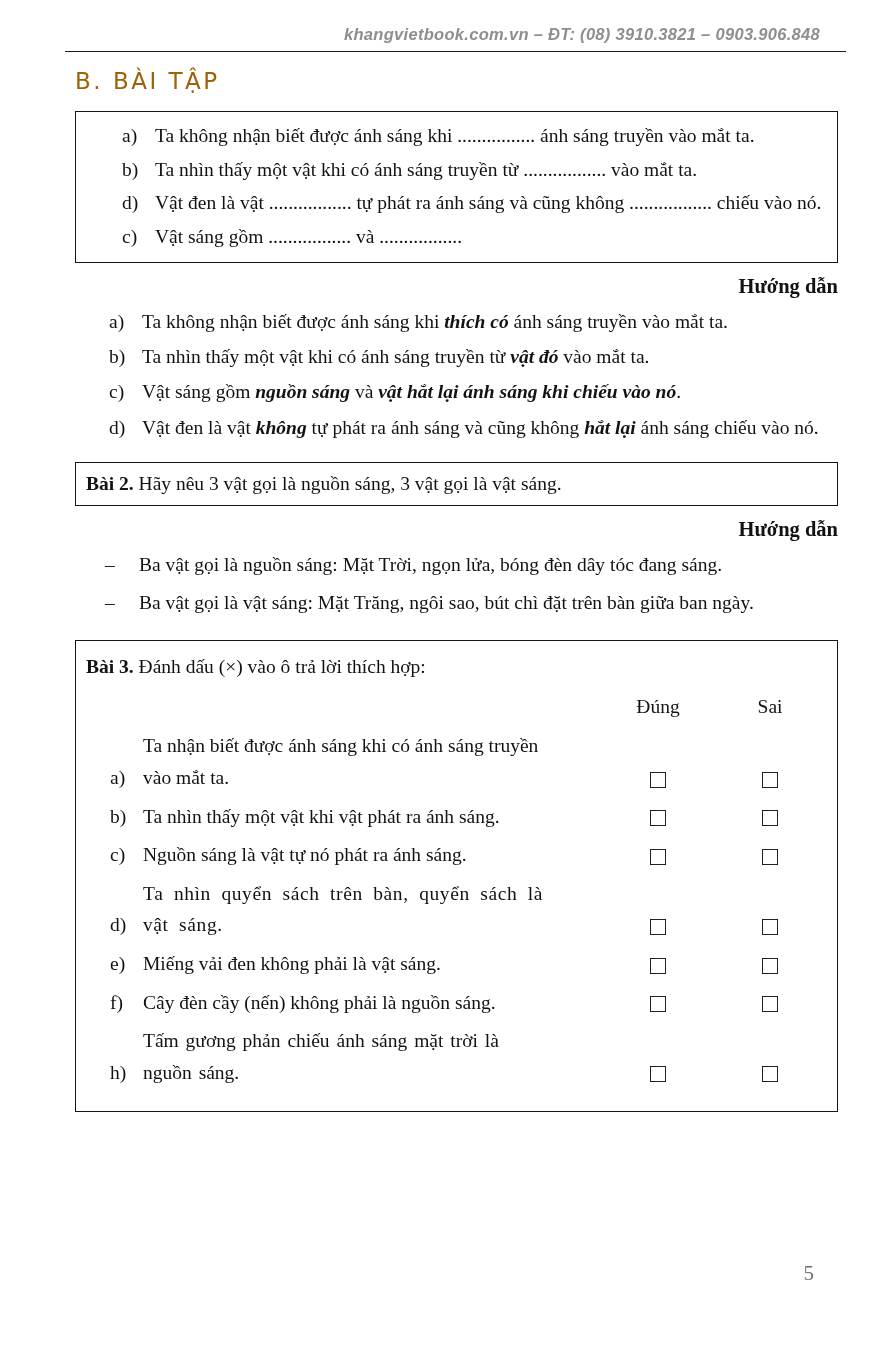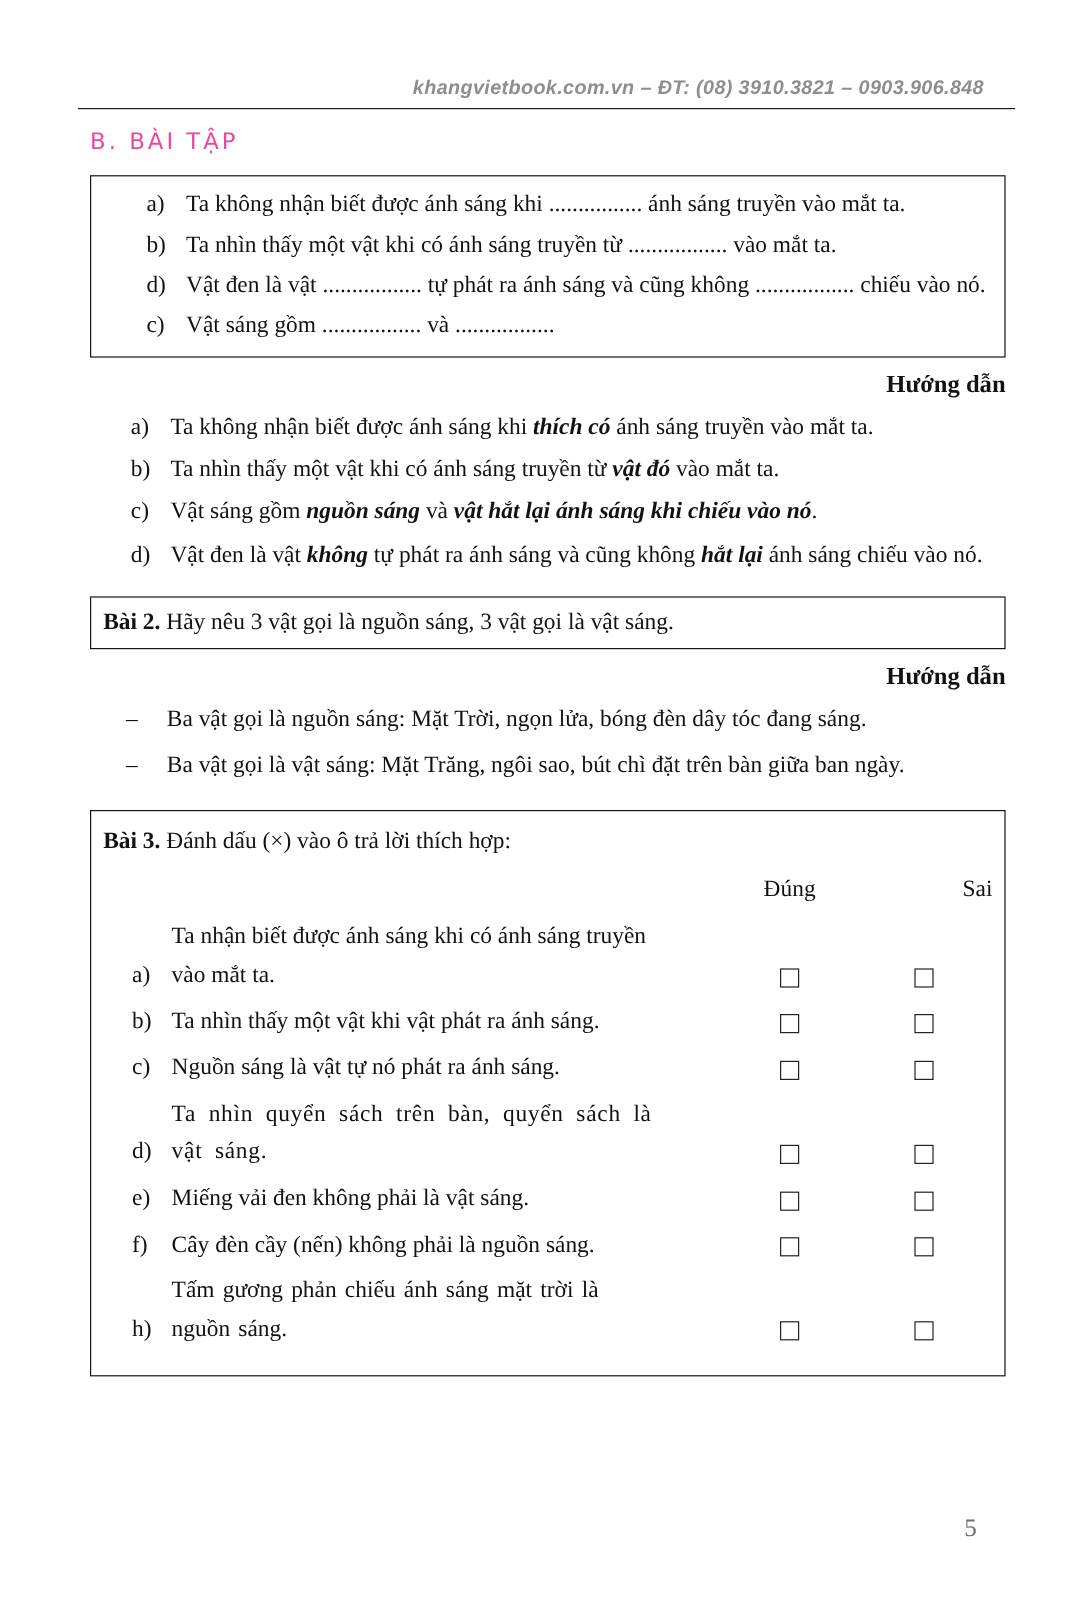--- a/index.html
+++ b/index.html
@@ -5,21 +5,21 @@
   * { margin:0; padding:0; box-sizing:border-box; }
   html,body { background:#ffffff; }
   .page {
     position:relative;
     width:896px; height:1352px;
     margin:0 auto;
     background:#ffffff;
     font-family:"Liberation Serif","DejaVu Serif",serif;
     font-size:19.5px;
     color:#121212;
-    padding:64px 58px 0 75px;
+    padding:25px 58px 0 75px;
     overflow:hidden;
   }
   
   .header-text {
     text-align:right;
     padding-right:18px;
     font-family:"Liberation Sans","DejaVu Sans",sans-serif;
     font-style:italic;
     font-weight:bold;
     font-size:16.5px;
@@ -27,23 +27,23 @@
     color:#8e8e8e;
   }
   .header-rule {
     border:none;
     border-top:1.6px solid #1c1c1c;
     margin:7px -8px 0 -10px;
   }
   .section-title {
     margin-top:16px;
     font-family:"DejaVu Sans",sans-serif;
-    font-size:19px;
+    font-size:23px;
     letter-spacing:2.5px;
-    color:#ec4899;
+    color:#a16207;
   }
   
   .ex-box {
     border:1.6px solid #151515;
     margin-top:17px;
     padding:7px 12px 9px 10px;
     line-height:1.72;
   }
   .intro-line { line-height:1.72; }
   .q-item {
@@ -68,21 +68,21 @@
   }
   .bi { font-weight:bold; font-style:italic; }
   
   .dash-line { margin:4px 0; padding-left:30px; line-height:1.75; }
   .dash { display:inline-block; width:34px; }
   
   .b3-box { margin-top:20px; padding:9px 10px 16px 10px; }
   .b3-head-row { display:flex; margin-top:6px; }
   .b3-spacer { flex:1; }
   .b3-head-cell { width:110px; text-align:center; }
-  .b3-head-cell.sai { width:114px;text-align:right; }
+  .b3-head-cell.sai { width:114px; }
   .b3-row {
     display:flex;
     align-items:flex-end;
     margin:7px 0;
     line-height:1.62;
     padding-left:24px;
   }
   .b3-label { width:33px; flex:none; }
   .b3-text {
     flex:1;

